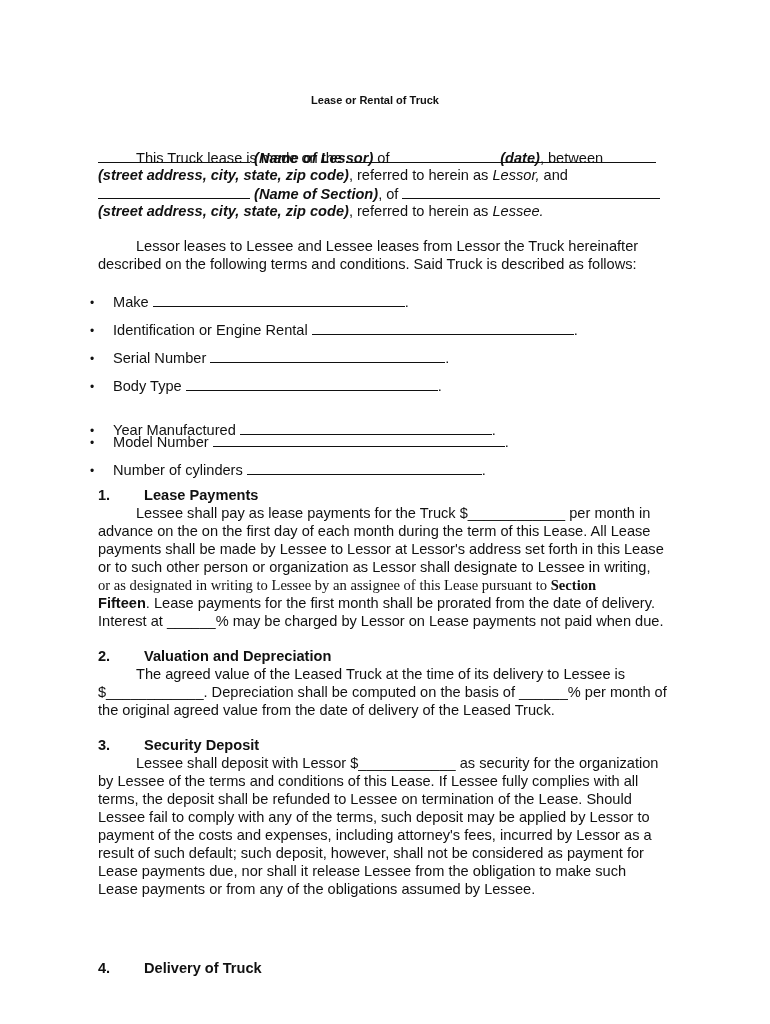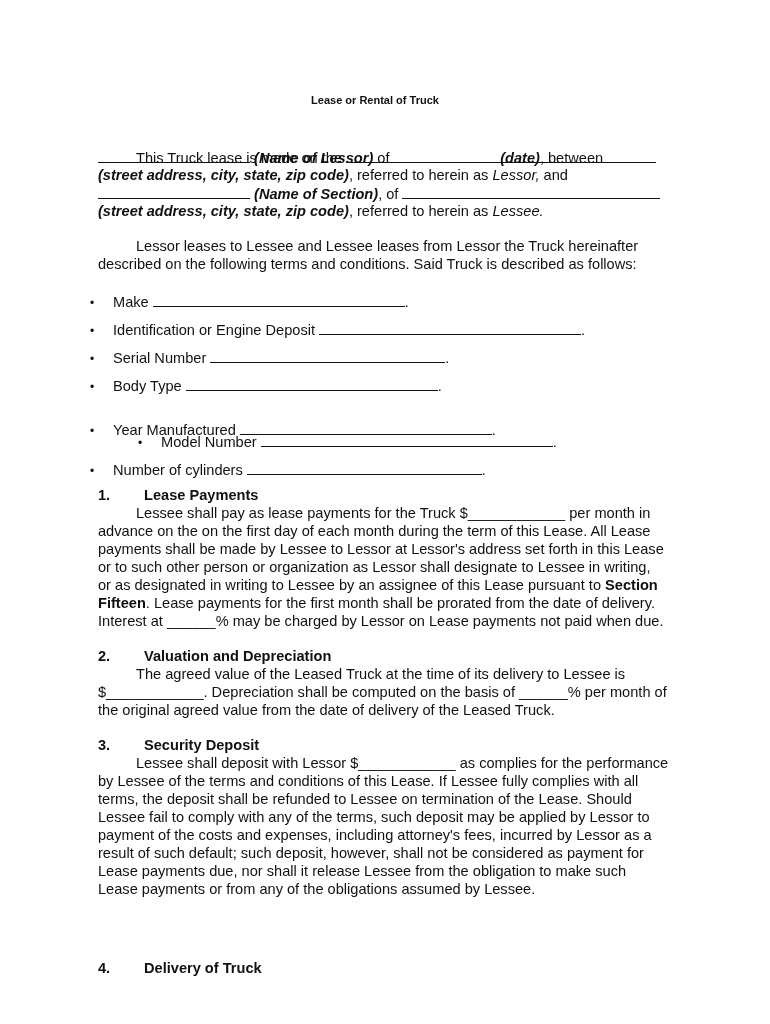--- a/index.html
+++ b/index.html
@@ -51,70 +51,70 @@
   </div>
 
   <div class="line" style="top:237px; left:46px;">Lessor leases to Lessee and Lessee leases from Lessor the Truck hereinafter</div>
   <div class="line" style="top:255px;">described on the following terms and conditions. Said Truck is described as follows:</div>
 
   <div class="bullet-row" style="top:291px;">
     <span class="bullet">•</span><span>Make</span>
     <span class="blank" style="width:252px;"></span>.
   </div>
   <div class="bullet-row" style="top:319px;">
-    <span class="bullet">•</span><span>Identification or Engine Deposit</span>
+    <span class="bullet">•</span><span>Identification or Engine Rental</span>
     <span class="blank" style="width:262px;"></span>.
   </div>
   <div class="bullet-row" style="top:347px;">
     <span class="bullet">•</span><span>Serial Number</span>
     <span class="blank" style="width:235px;"></span>.
   </div>
   <div class="bullet-row" style="top:375px;">
     <span class="bullet">•</span><span>Body Type</span>
     <span class="blank" style="width:252px;"></span>.
   </div>
   <div class="bullet-row" style="top:403px;margin-top:16px;">
     <span class="bullet">•</span><span>Year Manufactured</span>
     <span class="blank" style="width:252px;"></span>.
   </div>
-  <div class="bullet-row" style="top:431px;margin-left:48px;">
+  <div class="bullet-row" style="top:431px;">
     <span class="bullet">•</span><span>Model Number</span>
     <span class="blank" style="width:292px;"></span>.
   </div>
   <div class="bullet-row" style="top:459px;">
     <span class="bullet">•</span><span>Number of cylinders</span>
     <span class="blank" style="width:235px;"></span>.
   </div>
 
   <div class="line" style="top:486px;">
     <span class="sec-num">1.</span><span class="b">Lease Payments</span>
   </div>
   <div class="line" style="top:504px; left:46px;">Lessee shall pay as lease payments for the Truck $____________ per month in</div>
   <div class="line" style="top:522px;">advance on the on the first day of each month during the term of this Lease. All Lease</div>
   <div class="line" style="top:540px;">payments shall be made by Lessee to Lessor at Lessor's address set forth in this Lease</div>
   <div class="line" style="top:558px;">or to such other person or organization as Lessor shall designate to Lessee in writing,</div>
-  <div class="line" style="top:576px;">
+  <div class="line" style="top:576px;font-family:Liberation Serif, serif;">
     <span>or as designated in writing to Lessee by an assignee of this Lease pursuant to </span><span class="b">Section</span>
   </div>
   <div class="line" style="top:594px;">
     <span class="b">Fifteen</span><span>. Lease payments for the first month shall be prorated from the date of delivery.</span>
   </div>
   <div class="line" style="top:612px;">Interest at ______% may be charged by Lessor on Lease payments not paid when due.</div>
 
   <div class="line" style="top:647px;">
     <span class="sec-num">2.</span><span class="b">Valuation and Depreciation</span>
   </div>
   <div class="line" style="top:665px; left:46px;">The agreed value of the Leased Truck at the time of its delivery to Lessee is</div>
   <div class="line" style="top:683px;">$____________. Depreciation shall be computed on the basis of ______% per month of</div>
   <div class="line" style="top:701px;">the original agreed value from the date of delivery of the Leased Truck.</div>
 
   <div class="line" style="top:736px;">
     <span class="sec-num">3.</span><span class="b">Security Deposit</span>
   </div>
-  <div class="line" style="top:754px; left:46px;">Lessee shall deposit with Lessor $____________ as complies for the performance</div>
+  <div class="line" style="top:754px; left:46px;">Lessee shall deposit with Lessor $____________ as security for the organization</div>
   <div class="line" style="top:772px;">by Lessee of the terms and conditions of this Lease. If Lessee fully complies with all</div>
   <div class="line" style="top:790px;">terms, the deposit shall be refunded to Lessee on termination of the Lease. Should</div>
   <div class="line" style="top:808px;">Lessee fail to comply with any of the terms, such deposit may be applied by Lessor to</div>
   <div class="line" style="top:826px;">payment of the costs and expenses, including attorney's fees, incurred by Lessor as a</div>
   <div class="line" style="top:844px;">result of such default; such deposit, however, shall not be considered as payment for</div>
   <div class="line" style="top:862px;">Lease payments due, nor shall it release Lessee from the obligation to make such</div>
   <div class="line" style="top:880px;">Lease payments or from any of the obligations assumed by Lessee.</div>
 
   <div class="line" style="top:914px;margin-top:45px;">
     <span class="sec-num">4.</span><span class="b">Delivery of Truck</span>

